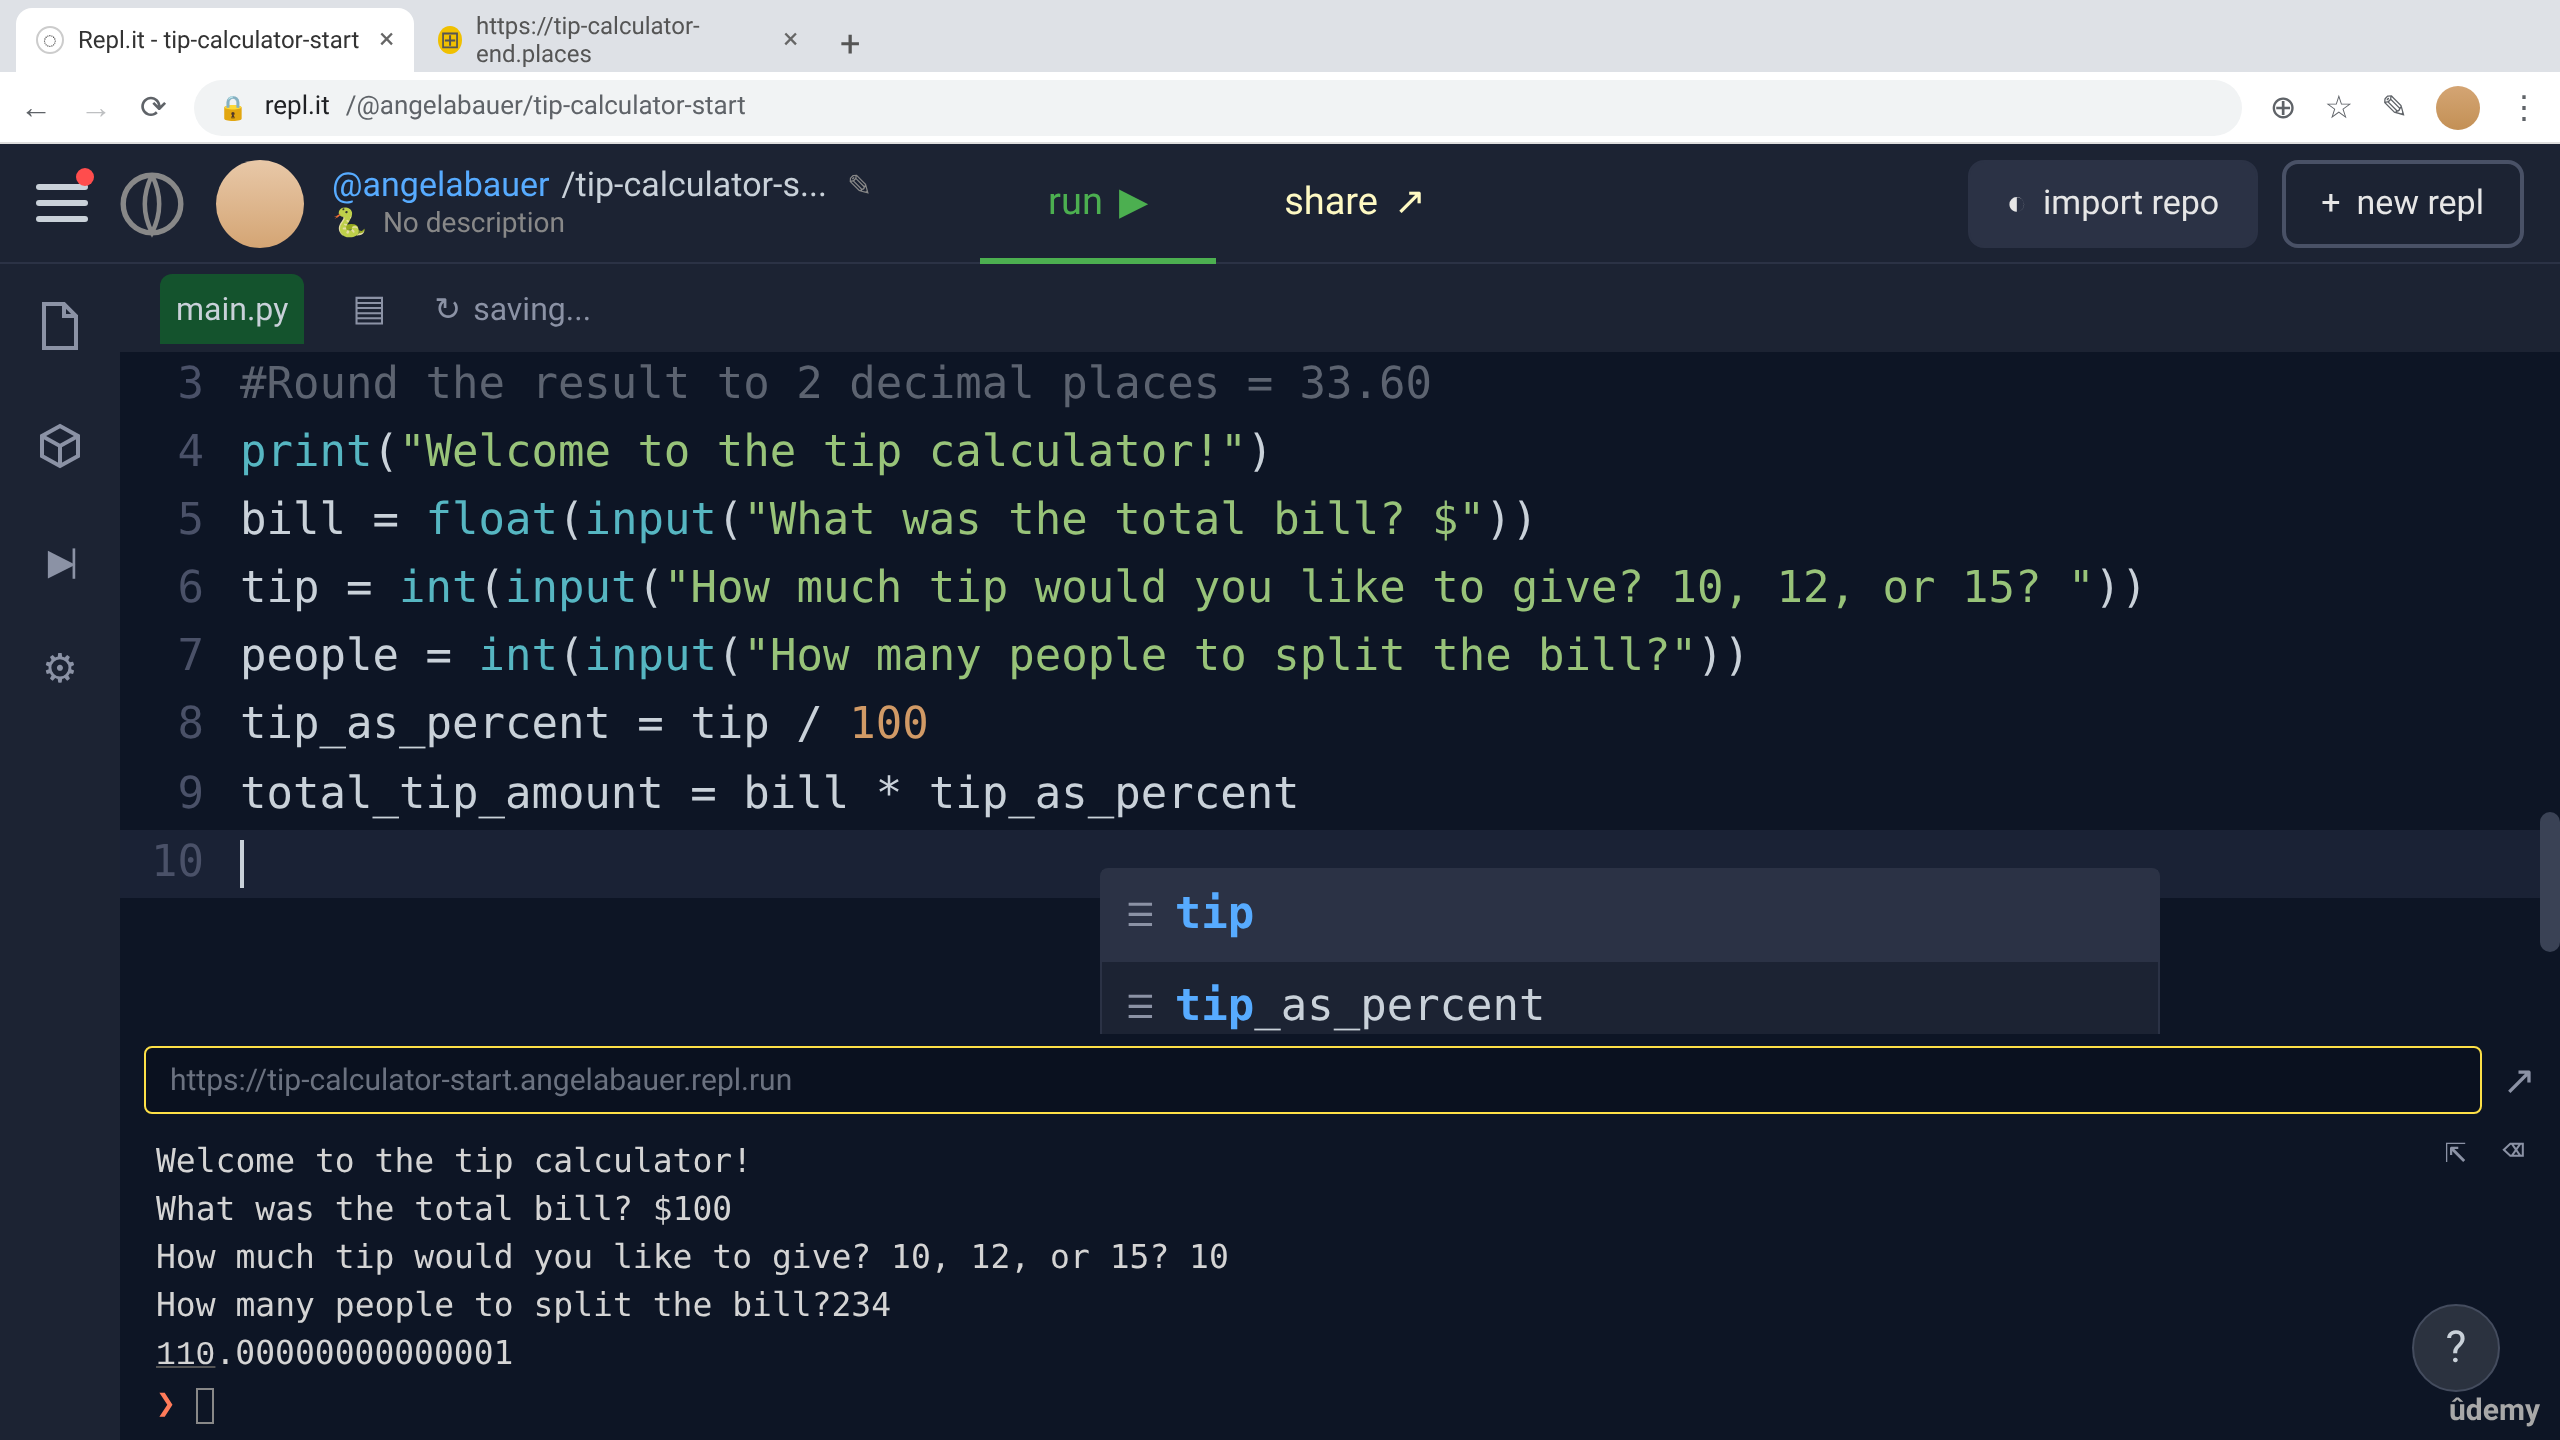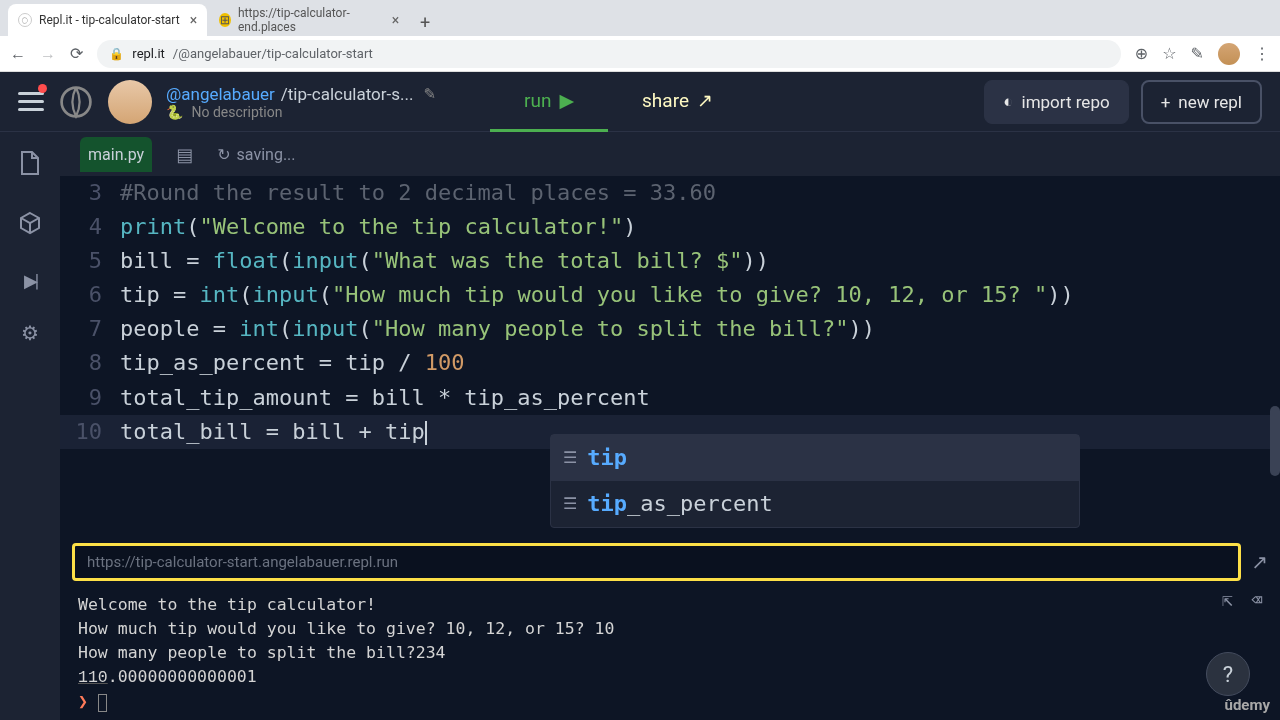--- a/index.html
+++ b/index.html
@@ -70,21 +70,21 @@
 
 .autocomplete { position:absolute; left:490px; top:258px; background:#1c2333; border:1px solid #2b3245; border-radius:4px; min-width:530px; z-index:20;}
 .ac-row { display:flex; align-items:center; padding:6px 12px; font-family:monospace; font-size:22px; gap:10px;}
 .ac-row.sel { background:#2b3245;}
 .ac-icon { color:#8b92a5; font-size:16px;}
 .ac-text { flex:1;}
 .ac-hi { color:#57abff; font-weight:600;}
 
 
 .console-url { margin:6px 12px; display:flex; gap:10px; align-items:center;}
-.url-box { flex:1; background:#0a111f; border:3px solid #fde047; border-radius:4px; padding:7px 12px; color:#6b7280; font-size:15px;}
+.url-box { flex:1; background:#0a111f; border:1px solid #fde047; border-radius:4px; padding:7px 12px; color:#6b7280; font-size:15px;}
 .open-icon { color:#8b92a5; font-size:20px; cursor:pointer;}
 
 .console { padding: 6px 18px; font-family: "SF Mono", Menlo, Consolas, monospace; font-size:16.5px; line-height:1.45; color:#d4d4d4; position:relative;}
 .console .underline { text-decoration: underline; text-decoration-color:#555;font-family:Liberation Mono, monospace;}
 .prompt-sym { color:#ff7b5a; font-weight:bold;}
 .console-cursor { display:inline-block; width:9px; height:18px; border:1px solid #888; vertical-align:middle;}
 .console-icons { position:absolute; top:0; right:18px; display:flex; gap:18px; color:#8b92a5; font-size:18px;}
 
 .help-btn { position:absolute; bottom:24px; right:30px; width:44px; height:44px; border-radius:50%; background:#2b323f; border:1px solid #444c5e; display:flex; align-items:center; justify-content:center; font-size:22px; color:#c9d1d9; cursor:pointer;}
 .udemy { position:absolute; bottom:6px; right:10px; font-size:15px; color:#a8a8a8; font-weight:bold;}
@@ -218,21 +218,21 @@
       <div class="line">
           <span class="gutter">8</span>
           <span class="code"><span>tip_as_percent = tip / </span><span class="num">100</span></span>
         </div>
       <div class="line">
           <span class="gutter">9</span>
           <span class="code">total_tip_amount = bill * tip_as_percent</span>
         </div>
       <div class="line active">
           <span class="gutter">10</span>
-          <span class="code"><span>total_bill = bill + tip</span><span class="cursor"></span></span>
+          <span class="code"><span class="cursor"></span></span>
         </div>
 
       <div class="autocomplete">
         <div class="ac-row sel">
           <span class="ac-icon">☰</span>
           <span class="ac-text"><span class="ac-hi">tip</span></span>
         </div>
         <div class="ac-row">
           <span class="ac-icon">☰</span>
           <span class="ac-text"><span class="ac-hi">tip</span><span>_as_percent</span></span>
@@ -246,20 +246,21 @@
       <div class="url-box">https://tip-calculator-start.angelabauer.repl.run</div>
       <span class="open-icon">↗</span>
     </div>
 
     <div class="console">
       <div class="console-icons">
         <span>⇱</span>
         <span>⌫</span>
       </div>
       <div>Welcome to the tip calculator!</div>
+      <div>What was the total bill? $100</div>
       <div>How much tip would you like to give? 10, 12, or 15? 10</div>
       <div>How many people to split the bill?234</div>
       <div><span class="underline">110</span><span>.00000000000001</span></div>
       <div><span class="prompt-sym">❯</span> <span class="console-cursor"></span></div>
     </div>
 
     <div class="help-btn">?</div>
     <div class="udemy">ûdemy</div>
   </div>
 </div>

